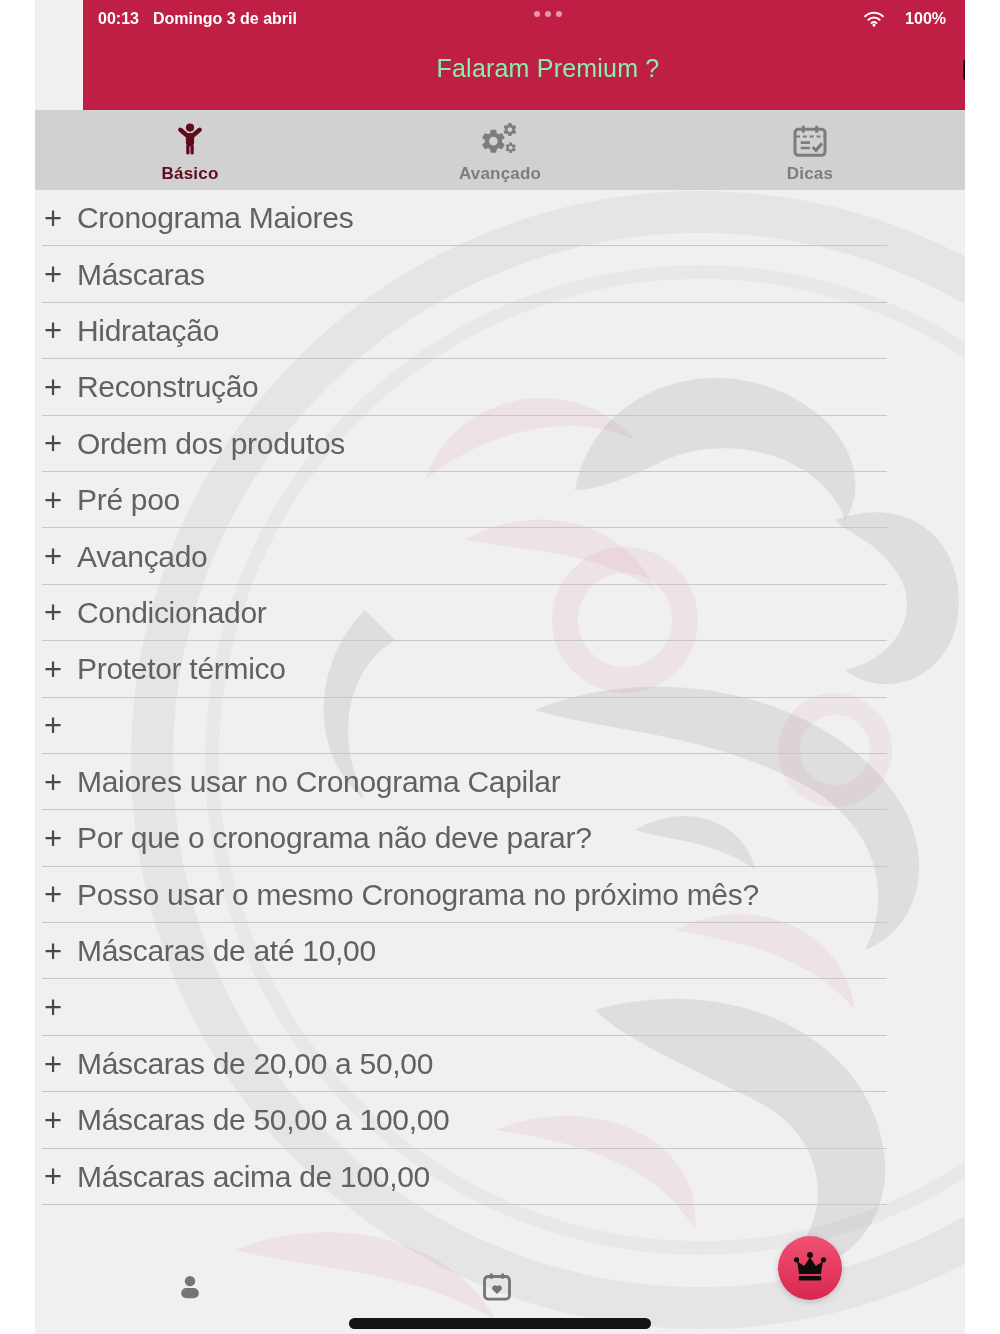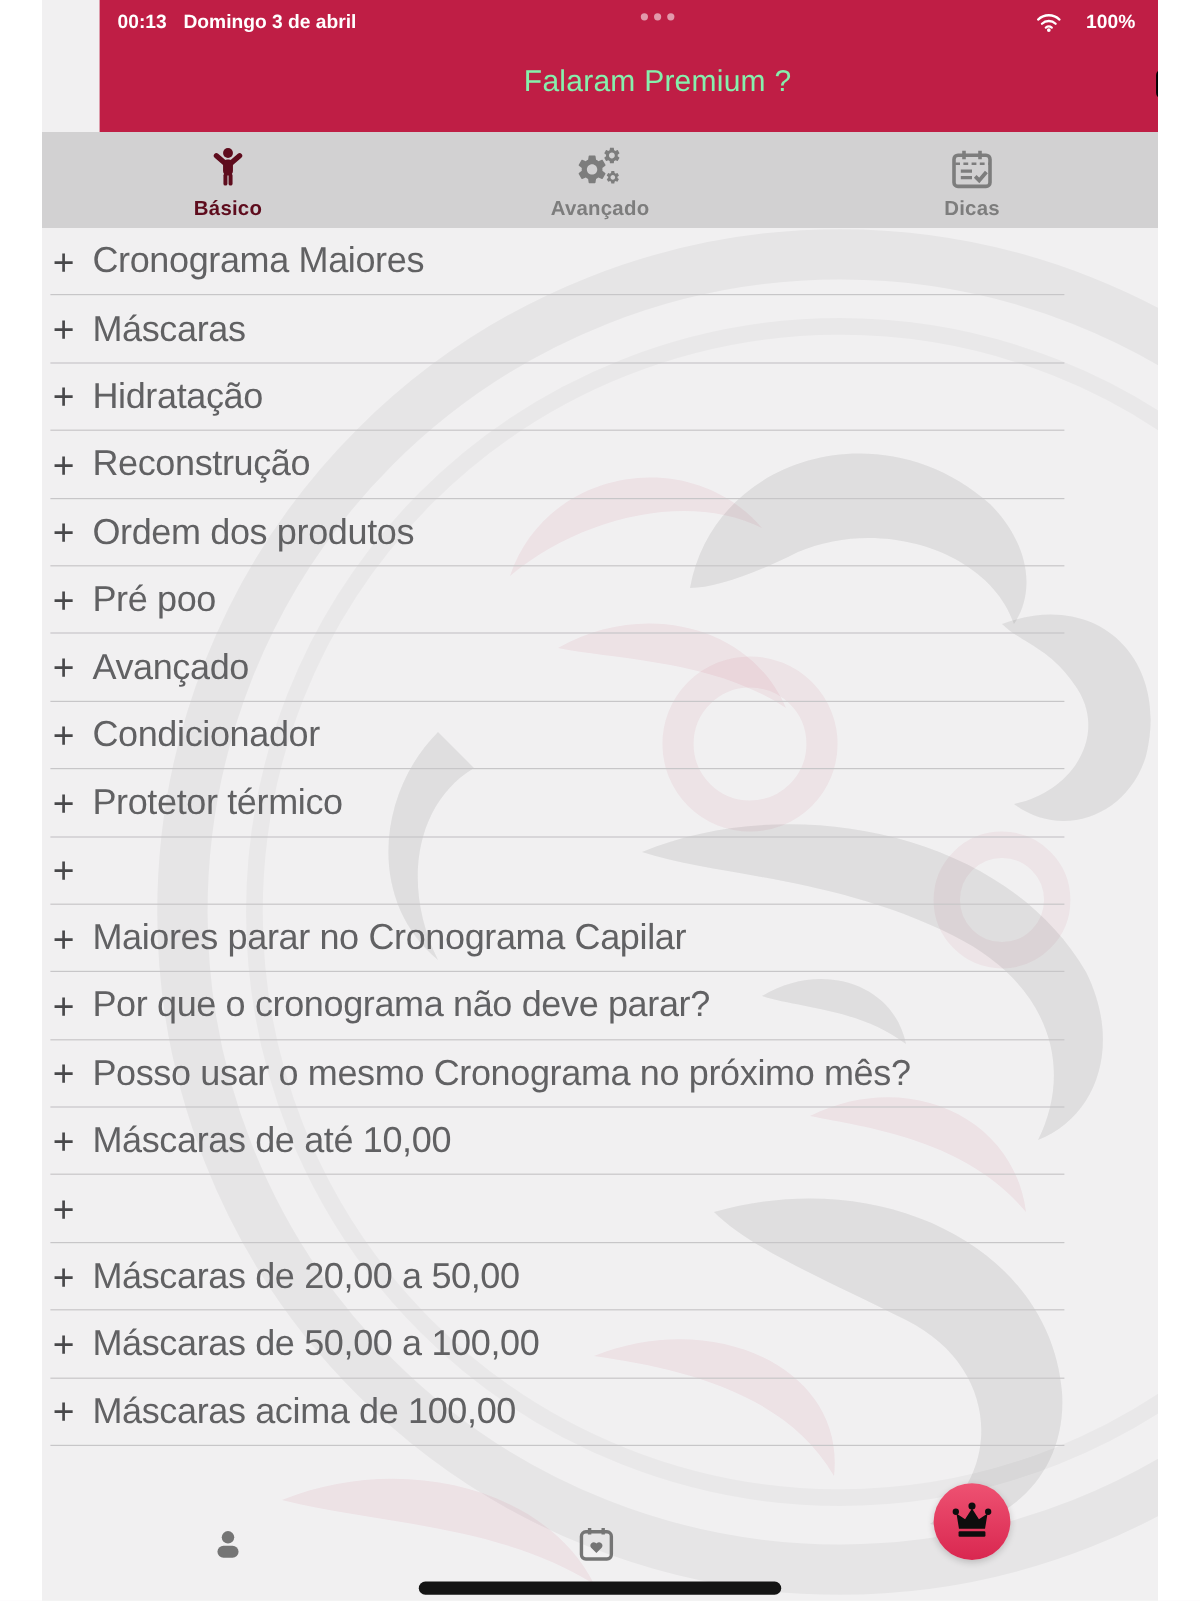--- a/index.html
+++ b/index.html
@@ -249,21 +249,21 @@
     <span class="row-divider"></span>
   </div>
 
   <div class="row">
     <span class="plus">+</span>
     <span class="row-divider"></span>
   </div>
 
   <div class="row">
     <span class="plus">+</span>
-    <span class="row-label">Maiores parar no Cronograma Capilar</span>
+    <span class="row-label">Maiores usar no Cronograma Capilar</span>
     <span class="row-divider"></span>
   </div>
 
   <div class="row">
     <span class="plus">+</span>
     <span class="row-label">Por que o cronograma não deve parar?</span>
     <span class="row-divider"></span>
   </div>
 
   <div class="row">

